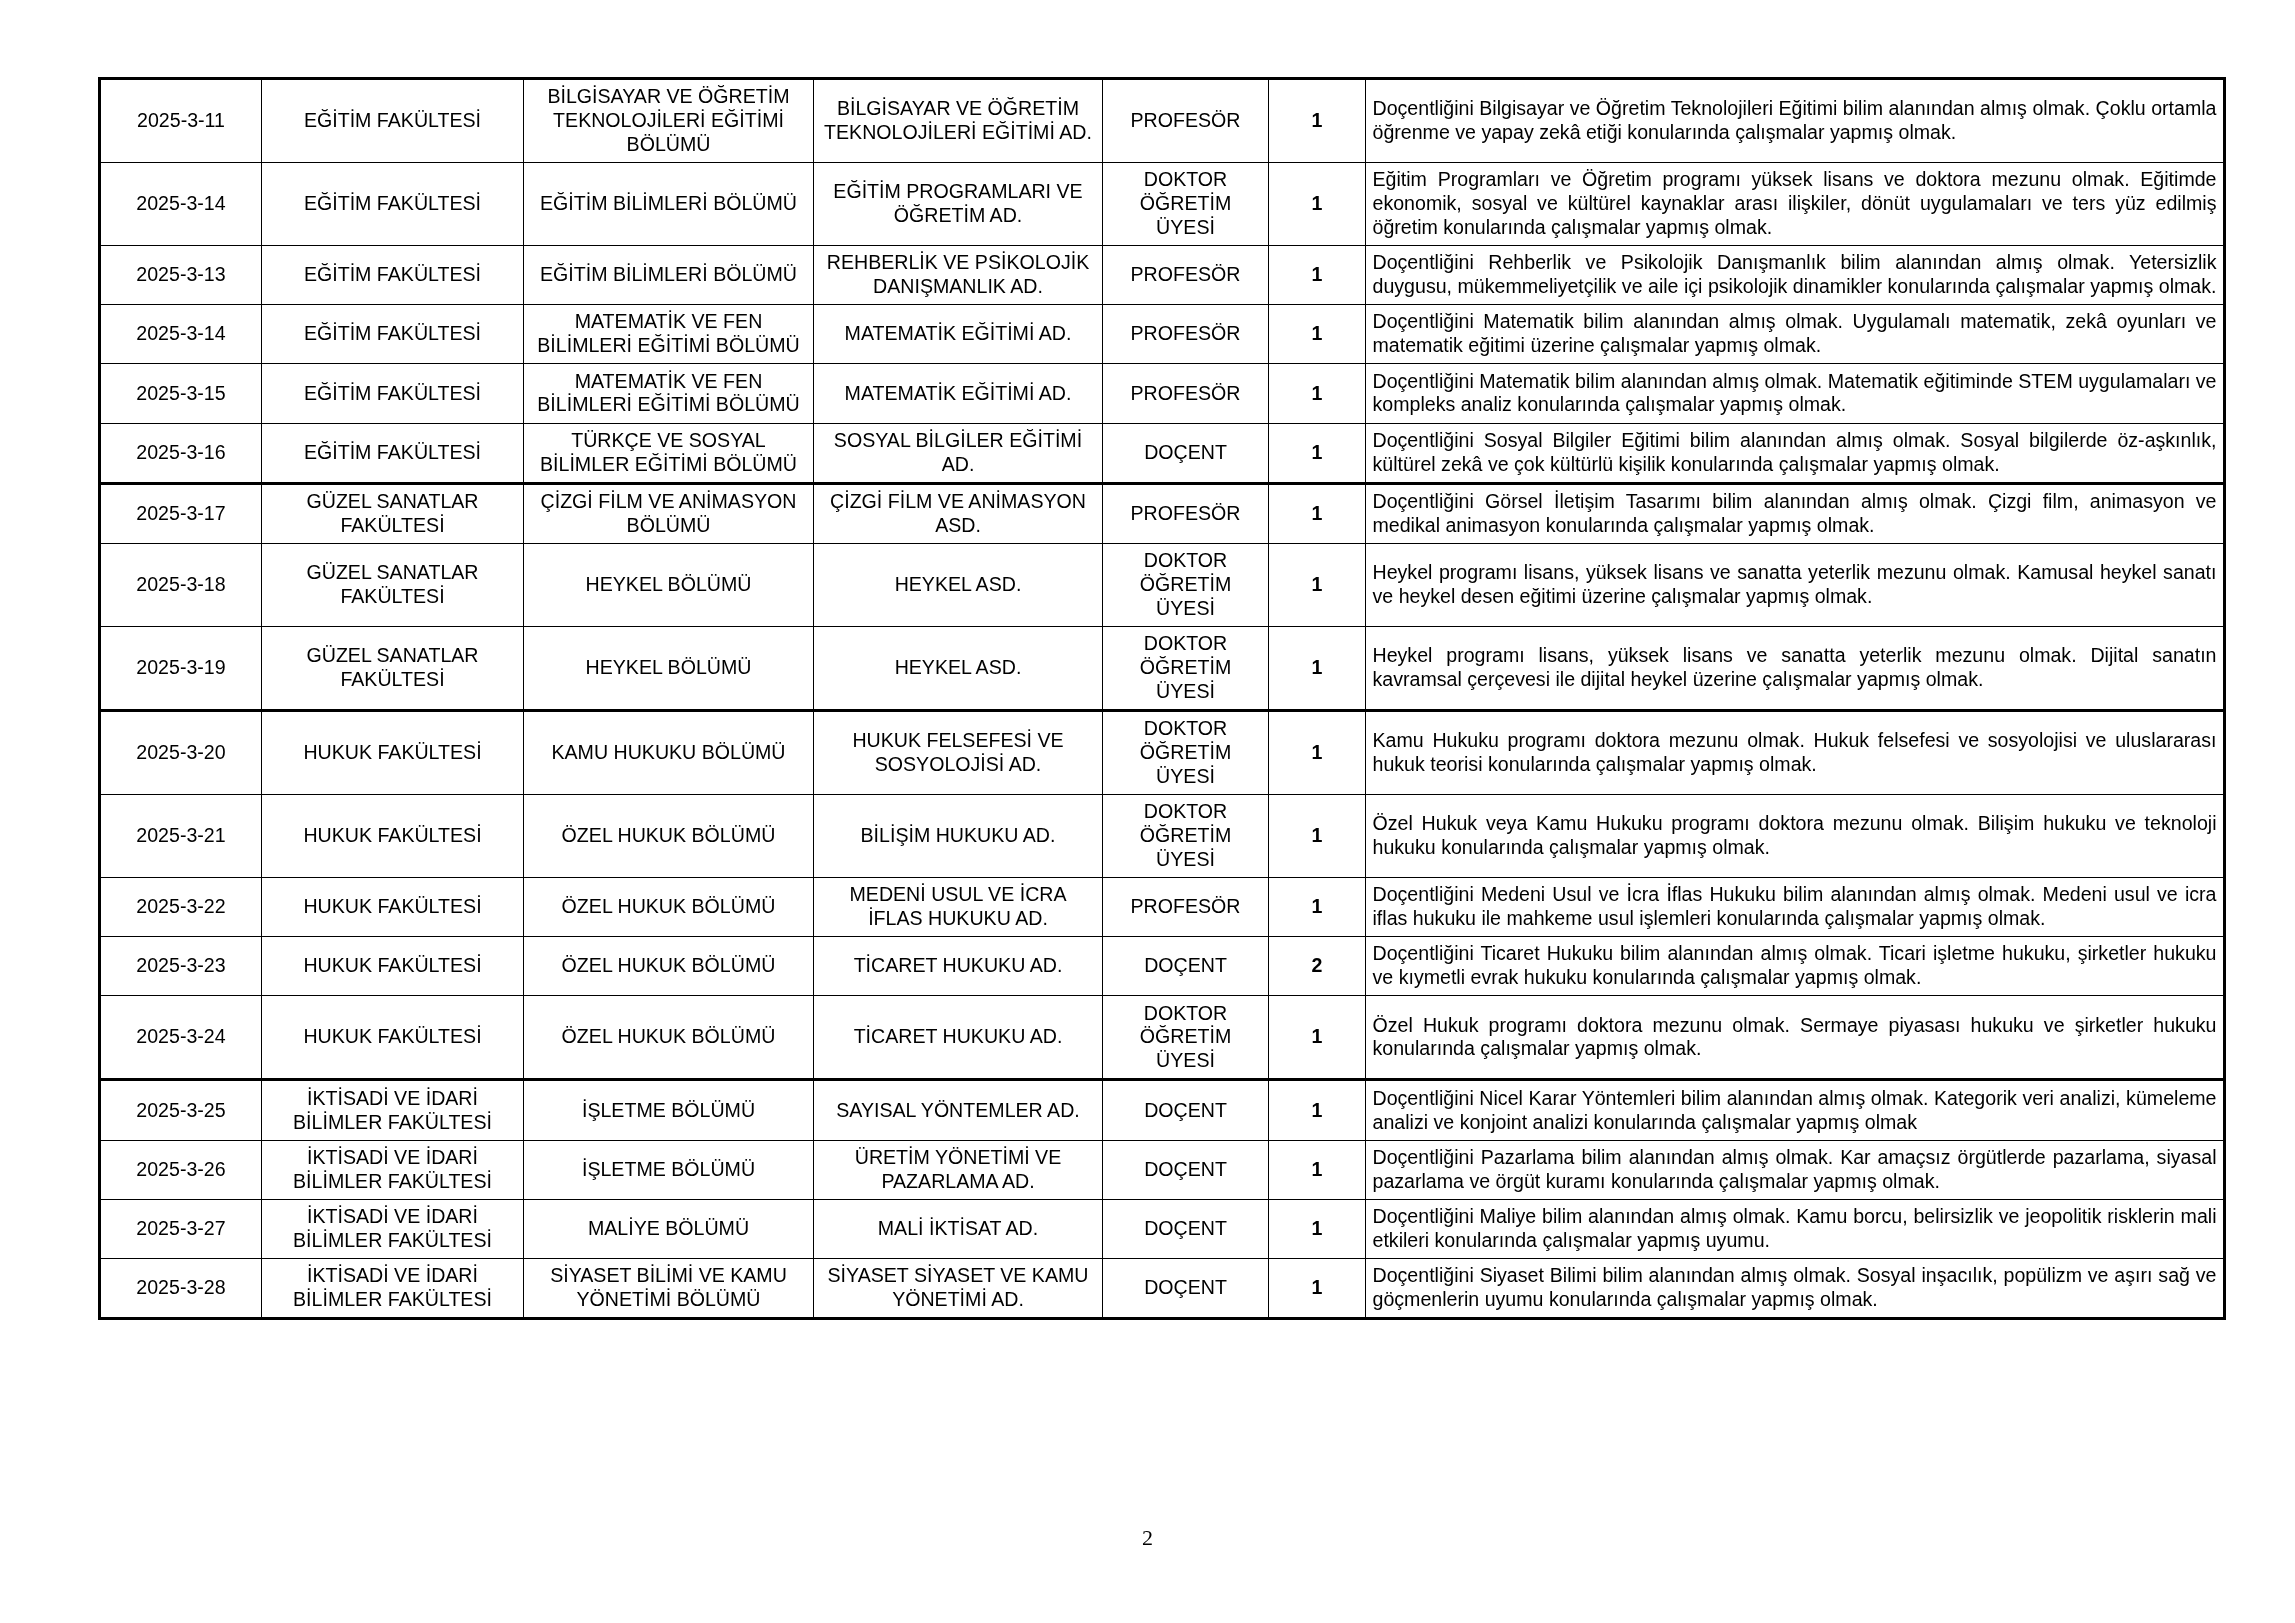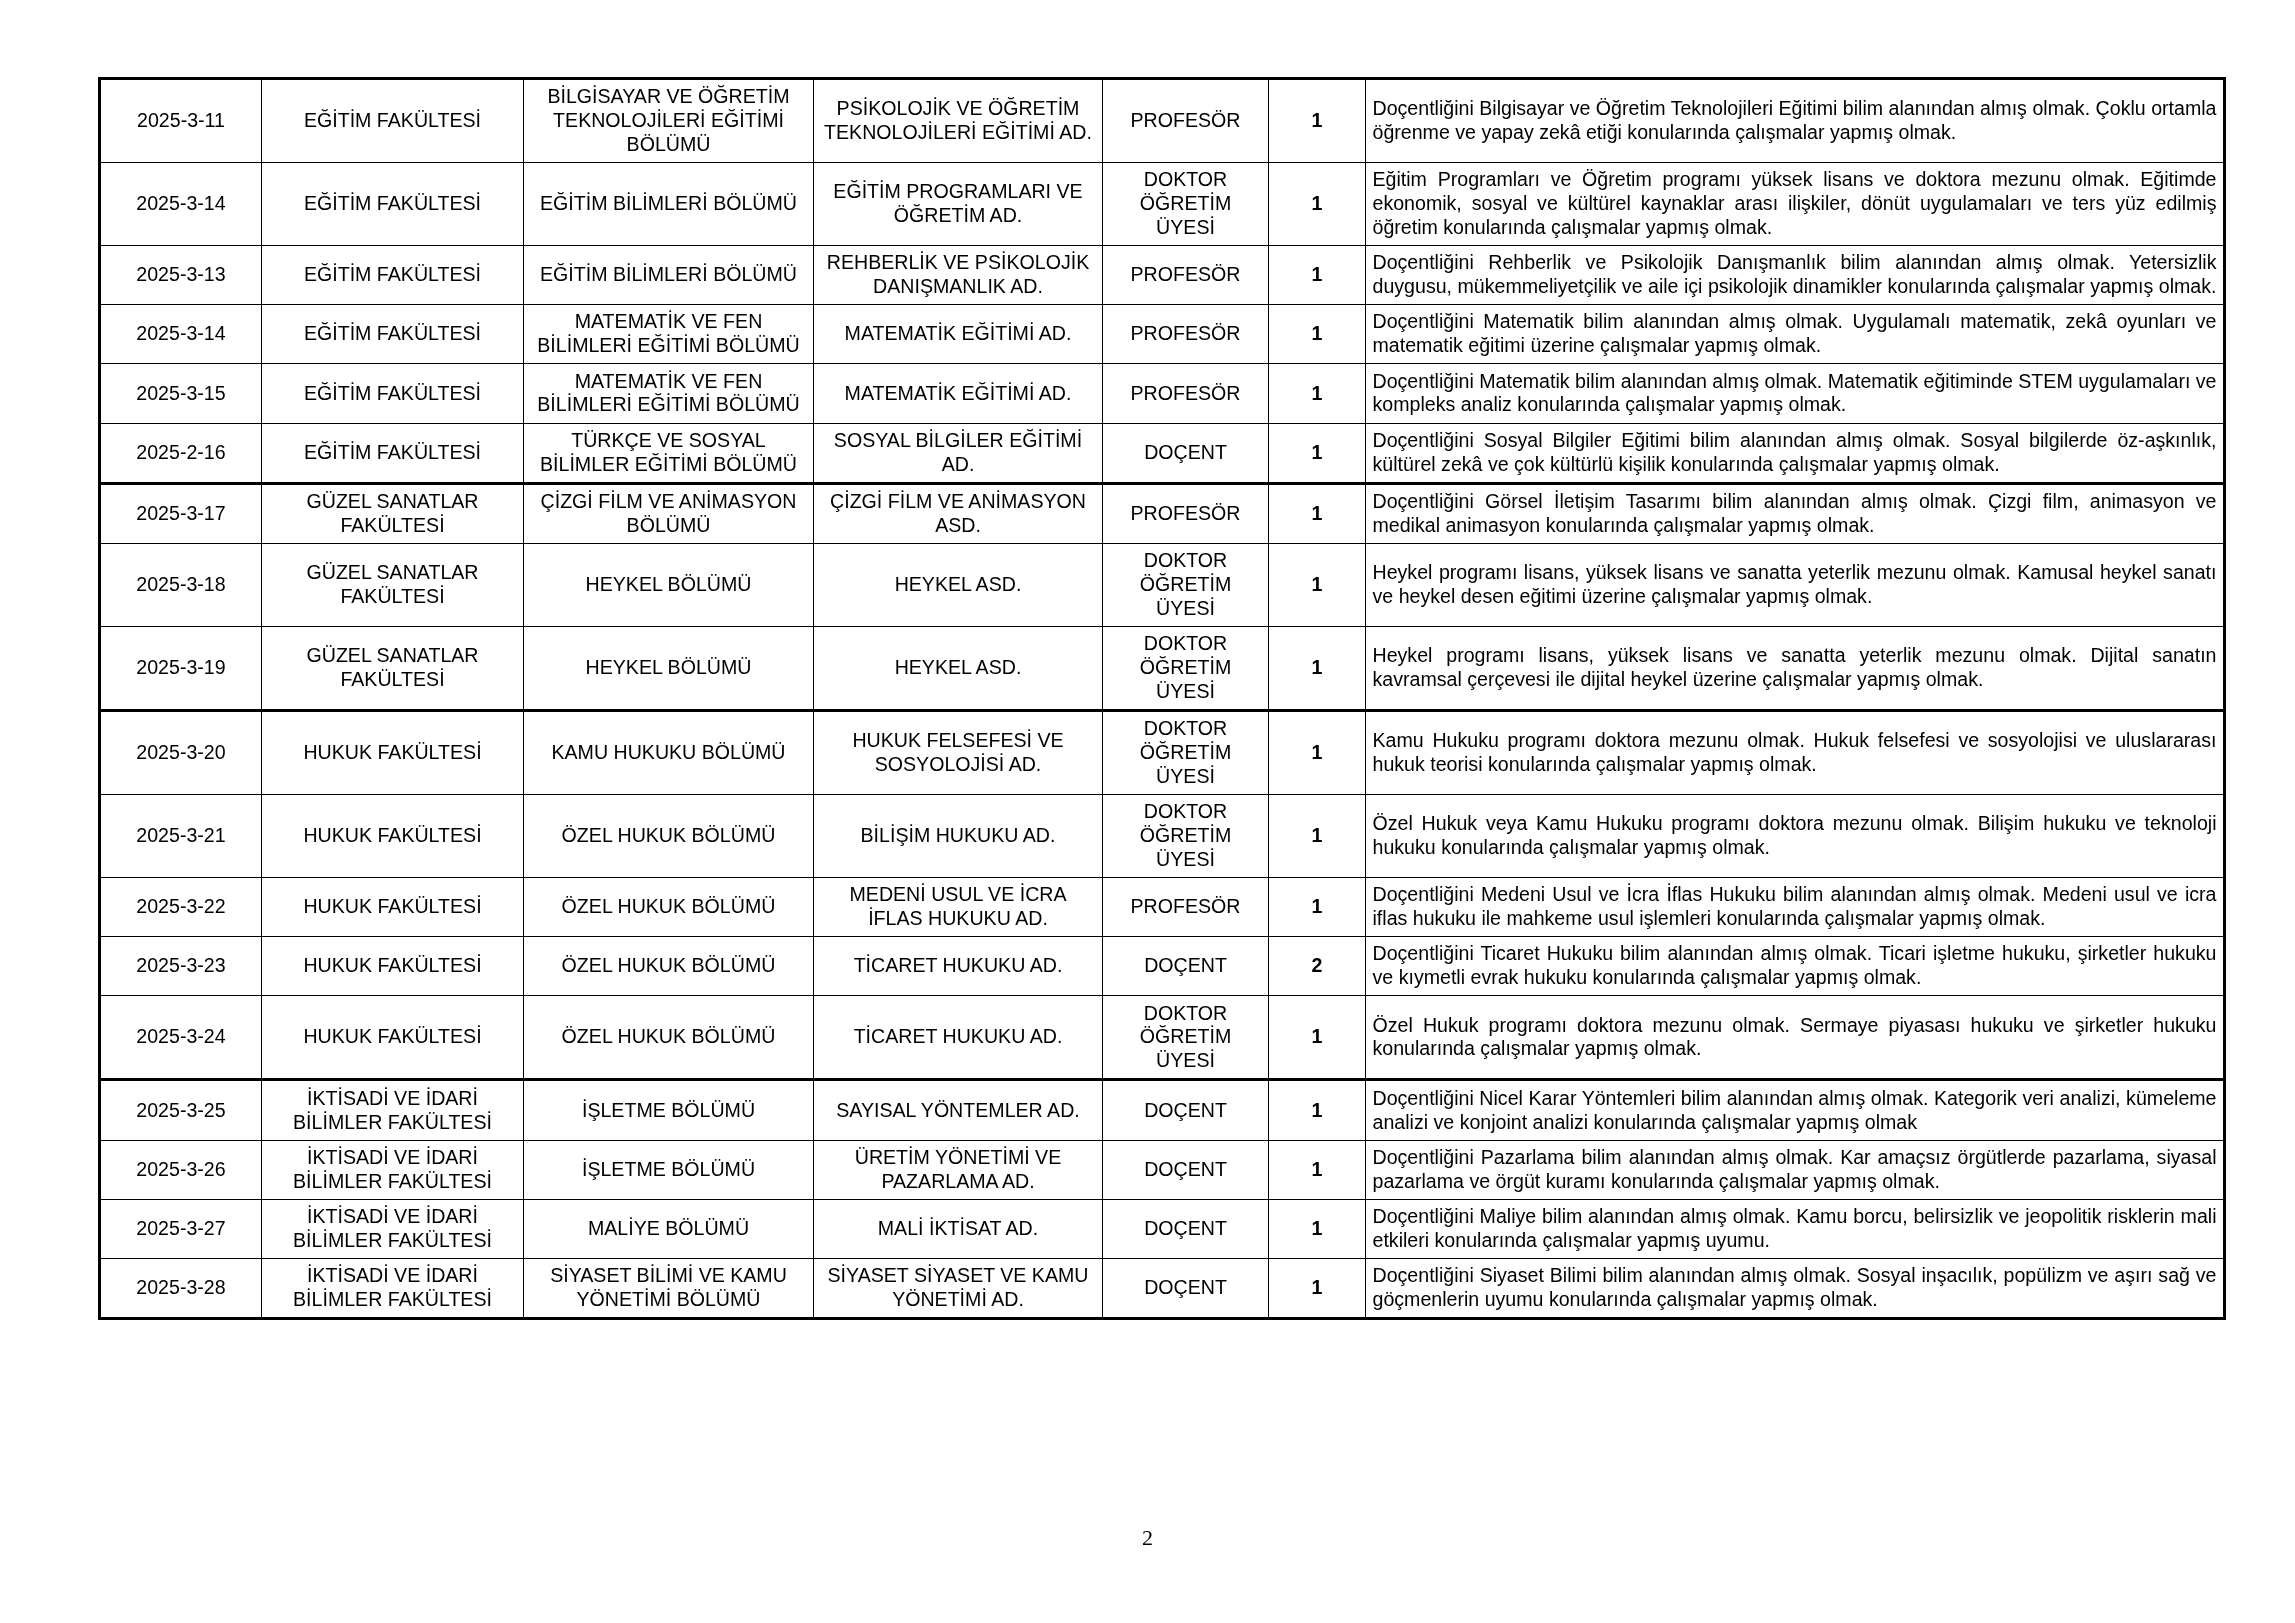--- a/index.html
+++ b/index.html
@@ -100,21 +100,21 @@
       <col class="c-prog">
       <col class="c-title">
       <col class="c-count">
       <col class="c-desc">
     </colgroup>
     <tbody>
         <tr class="group-start">
           <td class="code">2025-3-11</td>
           <td class="fac">EĞİTİM FAKÜLTESİ</td>
           <td class="dept">BİLGİSAYAR VE ÖĞRETİM TEKNOLOJİLERİ EĞİTİMİ BÖLÜMÜ</td>
-          <td class="prog">PSİKOLOJİK VE ÖĞRETİM TEKNOLOJİLERİ EĞİTİMİ AD.</td>
+          <td class="prog">BİLGİSAYAR VE ÖĞRETİM TEKNOLOJİLERİ EĞİTİMİ AD.</td>
           <td class="title">PROFESÖR</td>
           <td class="count">1</td>
           <td class="desc">Doçentliğini Bilgisayar ve Öğretim Teknolojileri Eğitimi bilim alanından almış olmak. Çoklu ortamla öğrenme ve yapay zekâ etiği konularında çalışmalar yapmış olmak.</td>
         </tr>
         <tr>
           <td class="code">2025-3-14</td>
           <td class="fac">EĞİTİM FAKÜLTESİ</td>
           <td class="dept">EĞİTİM BİLİMLERİ BÖLÜMÜ</td>
           <td class="prog">EĞİTİM PROGRAMLARI VE ÖĞRETİM AD.</td>
           <td class="title">DOKTOR ÖĞRETİM ÜYESİ</td>
@@ -142,21 +142,21 @@
         <tr>
           <td class="code">2025-3-15</td>
           <td class="fac">EĞİTİM FAKÜLTESİ</td>
           <td class="dept">MATEMATİK VE FEN BİLİMLERİ EĞİTİMİ BÖLÜMÜ</td>
           <td class="prog">MATEMATİK EĞİTİMİ AD.</td>
           <td class="title">PROFESÖR</td>
           <td class="count">1</td>
           <td class="desc">Doçentliğini Matematik bilim alanından almış olmak. Matematik eğitiminde STEM uygulamaları ve kompleks analiz konularında çalışmalar yapmış olmak.</td>
         </tr>
         <tr>
-          <td class="code">2025-2-16</td>
+          <td class="code">2025-3-16</td>
           <td class="fac">EĞİTİM FAKÜLTESİ</td>
           <td class="dept">TÜRKÇE VE SOSYAL BİLİMLER EĞİTİMİ BÖLÜMÜ</td>
           <td class="prog">SOSYAL BİLGİLER EĞİTİMİ AD.</td>
           <td class="title">DOÇENT</td>
           <td class="count">1</td>
           <td class="desc">Doçentliğini Sosyal Bilgiler Eğitimi bilim alanından almış olmak. Sosyal bilgilerde öz-aşkınlık, kültürel zekâ ve çok kültürlü kişilik konularında çalışmalar yapmış olmak.</td>
         </tr>
         <tr class="group-start">
           <td class="code">2025-3-17</td>
           <td class="fac">GÜZEL SANATLAR FAKÜLTESİ</td>

